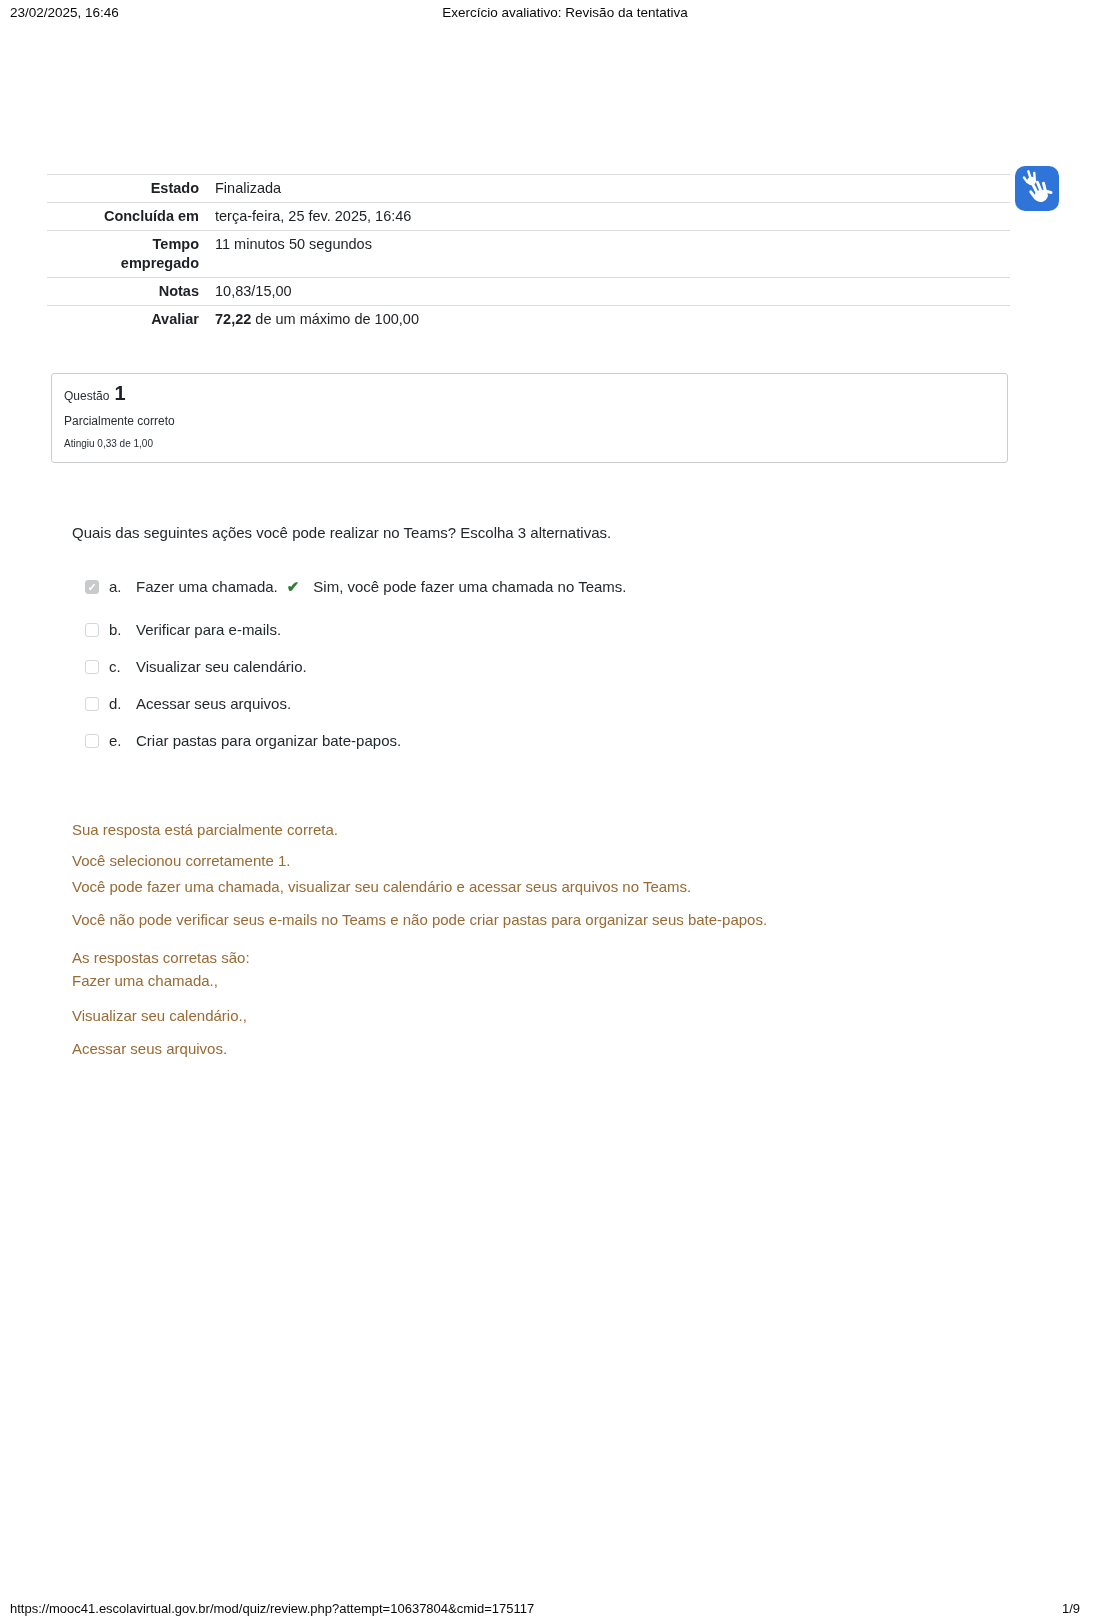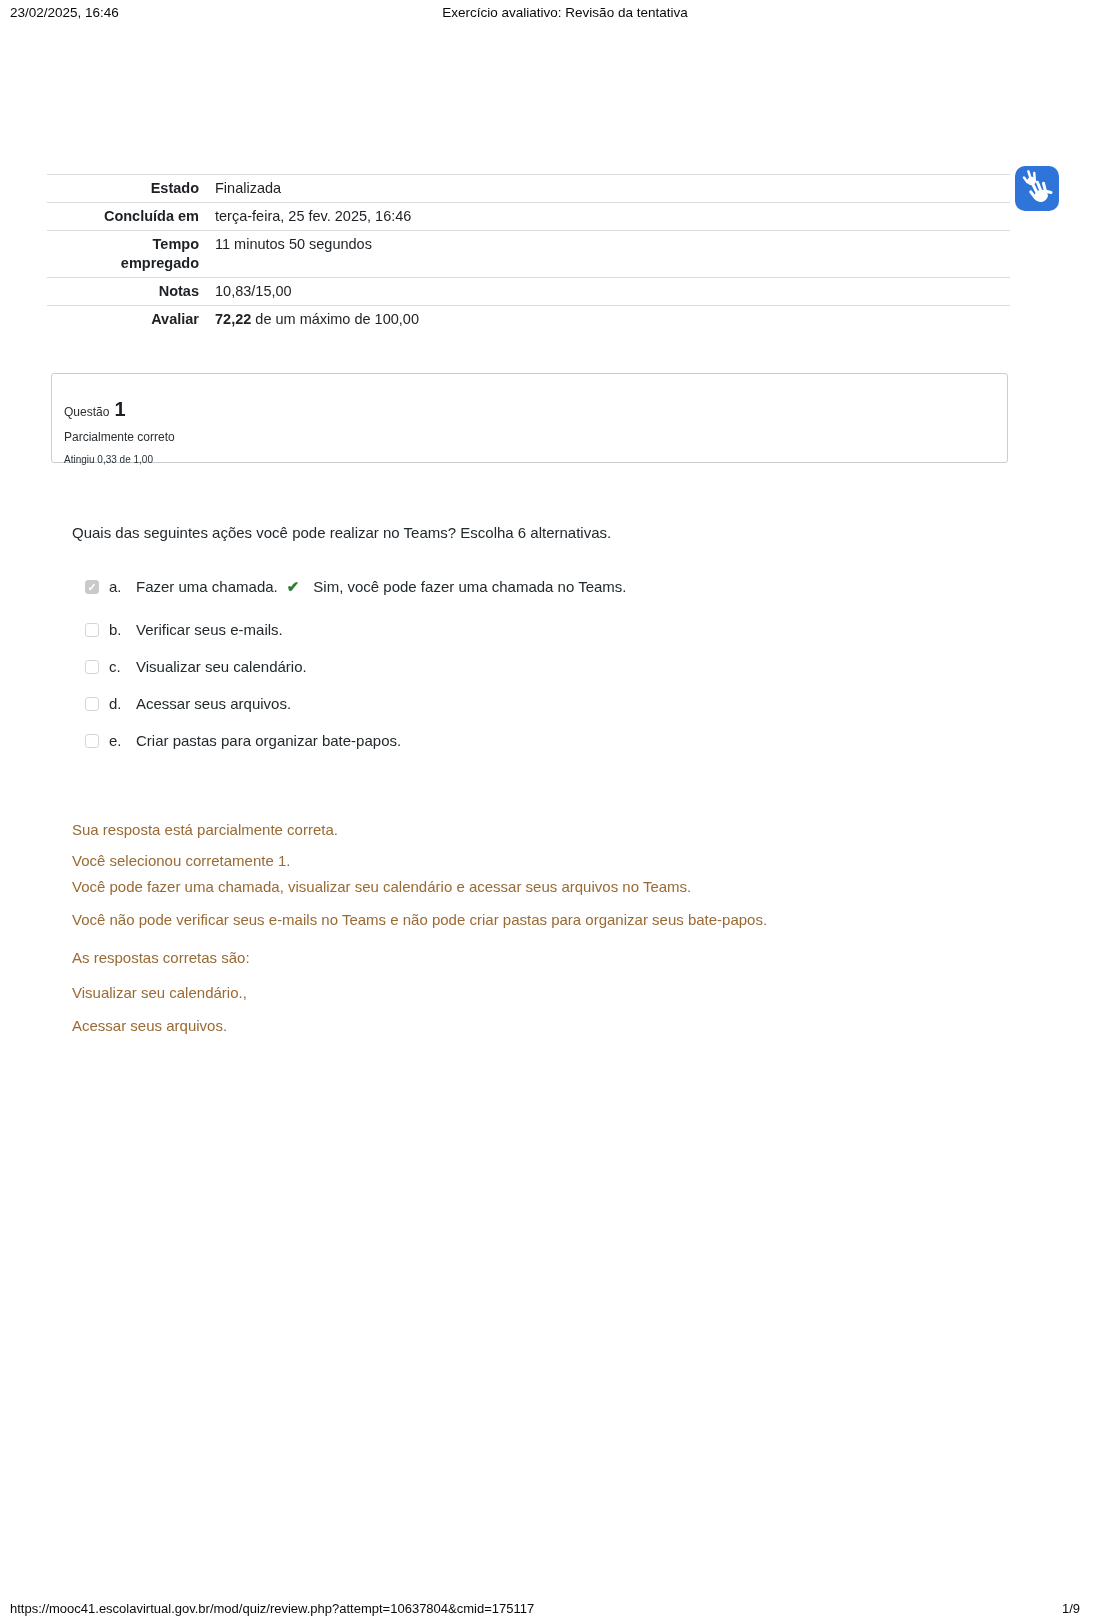--- a/index.html
+++ b/index.html
@@ -23,21 +23,21 @@
   
   .ht-icon {
     position:absolute; left:1015px; top:166px; width:44px; height:45px;
     background:#2e74d9; border-radius:10px; display:flex; align-items:center; justify-content:center;
     cursor:pointer;
   }
 
   
   .qbox {
     position:absolute; left:51px; top:373px; width:957px; height:90px;
-    border:1px solid #caced1; border-radius:3px; box-sizing:border-box; padding:24px 12px;
+    border:1px solid #caced1; border-radius:3px; box-sizing:border-box; padding:8px 12px;
   }
   .qhead { display:flex; align-items:baseline; font-size:12px; color:#2a2f33; }
   .qnum { font-size:20px; font-weight:bold; margin-left:5px; color:#1d2125; }
   .qstate { font-size:12px; margin-top:9px; color:#2a2f33; }
   .qgrade { font-size:10px; margin-top:10px; color:#2a2f33; }
 
   
   .qtext { position:absolute; left:72px; top:524px; font-size:15px; color:#232a2e; }
   .options { position:absolute; left:85px; top:577px; }
   .opt { display:flex; align-items:flex-start; margin-bottom:17px; font-size:15px; line-height:20px; color:#232a2e; }
@@ -114,34 +114,34 @@
 
   <div class="qbox">
     <div class="qhead">
       <span>Questão</span>
       <span class="qnum">1</span>
     </div>
     <div class="qstate">Parcialmente correto</div>
     <div class="qgrade">Atingiu 0,33 de 1,00</div>
   </div>
 
-  <div class="qtext">Quais das seguintes ações você pode realizar no Teams? Escolha 6 alternativas.</div>
+  <div class="qtext">Quais das seguintes ações você pode realizar no Teams? Escolha 3 alternativas.</div>
 
   <div class="options">
     <div class="opt first">
       <div class="cb checked">✓</div>
       <div class="letter">a.</div>
       <div>Fazer uma chamada.</div>
       <div class="correct-check">✔</div>
       <div>Sim, você pode fazer uma chamada no Teams.</div>
     </div>
     <div class="opt">
       <div class="cb"></div>
       <div class="letter">b.</div>
-      <div>Verificar seus e-mails.</div>
+      <div>Verificar para e-mails.</div>
     </div>
     <div class="opt">
       <div class="cb"></div>
       <div class="letter">c.</div>
       <div>Visualizar seu calendário.</div>
     </div>
     <div class="opt">
       <div class="cb"></div>
       <div class="letter">d.</div>
       <div>Acessar seus arquivos.</div>
@@ -152,20 +152,21 @@
       <div>Criar pastas para organizar bate-papos.</div>
     </div>
   </div>
 
   <div class="feedback">
     <div>Sua resposta está parcialmente correta.</div>
     <div class="fb2">Você selecionou corretamente 1.</div>
     <div class="fb3">Você pode fazer uma chamada, visualizar seu calendário e acessar seus arquivos no Teams.</div>
     <div class="fb4">Você não pode verificar seus e-mails no Teams e não pode criar pastas para organizar seus bate-papos.</div>
     <div class="fb5">As respostas corretas são:</div>
+    <div class="fb6">Fazer uma chamada.,</div>
     <div class="fb7">Visualizar seu calendário.,</div>
     <div class="fb8">Acessar seus arquivos.</div>
   </div>
 
   <div class="footer-url">https://mooc41.escolavirtual.gov.br/mod/quiz/review.php?attempt=10637804&amp;cmid=175117</div>
   <div class="footer-page">1/9</div>
 
 </div>
 
 </body></html>

